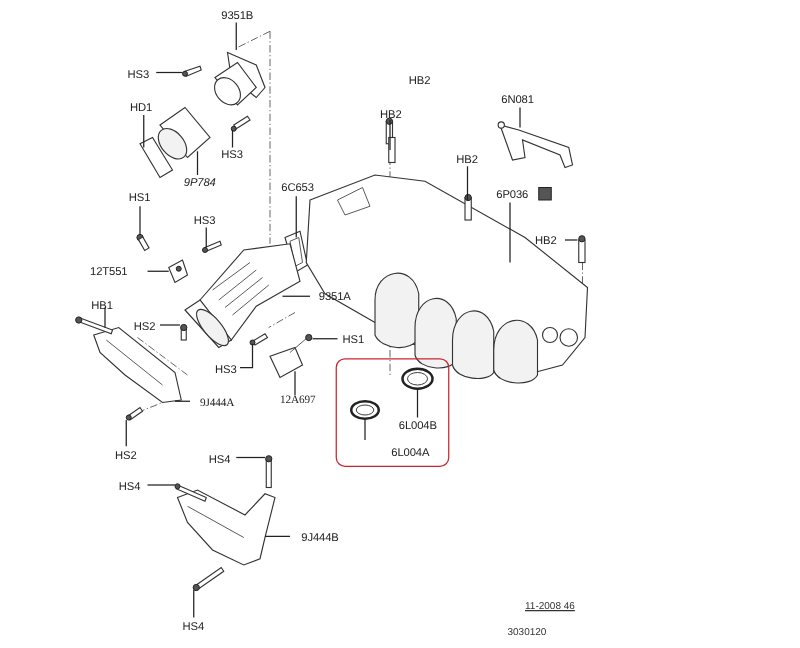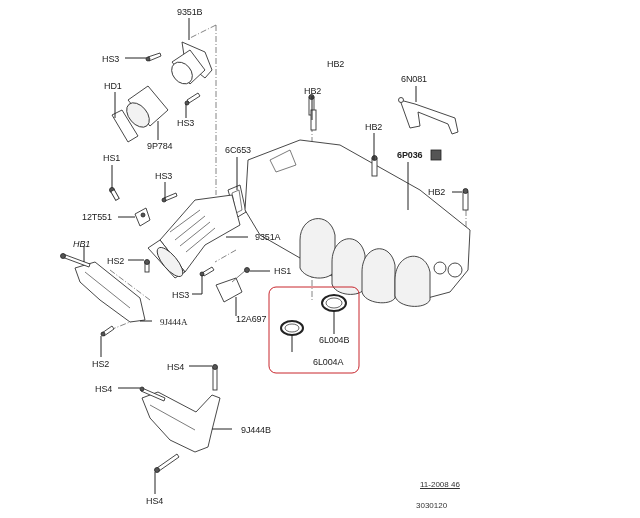--- a/index.html
+++ b/index.html
@@ -195,41 +195,41 @@
     <path class="lead" d="M118 388 L140 388"></path>
     <path class="lead" d="M212 429 L232 429"></path>
     <path class="lead" d="M155 472 L155 494"></path>
   </g>
 </svg>
 
 <span class="lbl" style="left:177px;top:7px;">9351B</span>
 <span class="lbl" style="left:102px;top:54px;">HS3</span>
 <span class="lbl" style="left:104px;top:81px;">HD1</span>
 <span class="lbl" style="left:177px;top:118px;">HS3</span>
-<span class="lbl" style="left:147px;top:141px;">9P784</span>
+<span class="lbl" style="left:147px;top:141px;font-style:italic;">9P784</span>
 <span class="lbl" style="left:304px;top:86px;">HB2</span>
 <span class="lbl" style="left:327px;top:59px;">HB2</span>
 <span class="lbl" style="left:365px;top:122px;">HB2</span>
 <span class="lbl" style="left:428px;top:187px;">HB2</span>
 <span class="lbl" style="left:401px;top:74px;text-align:center;">6N081</span>
-<span class="lbl" style="left:397px;top:150px;font-weight:bold;">6P036</span>
+<span class="lbl" style="left:397px;top:150px;">6P036</span>
 <span class="lbl" style="left:225px;top:145px;">6C653</span>
 <span class="lbl" style="left:103px;top:153px;">HS1</span>
 <span class="lbl" style="left:155px;top:171px;">HS3</span>
-<span class="lbl" style="left:82px;top:212px;text-align:right;">12T551</span>
+<span class="lbl" style="left:72px;top:212px;text-align:right;">12T551</span>
 <span class="lbl" style="left:255px;top:232px;text-align:center;">9351A</span>
-<span class="lbl" style="left:73px;top:239px;font-style:italic;">HB1</span>
+<span class="lbl" style="left:73px;top:239px;">HB1</span>
 <span class="lbl" style="left:107px;top:256px;">HS2</span>
 <span class="lbl" style="left:172px;top:290px;">HS3</span>
 <span class="lbl" style="left:274px;top:266px;">HS1</span>
-<span class="lbl" style="left:236px;top:314px;">12A697</span>
+<span class="lbl" style="left:224px;top:314px;font-family:Liberation Serif, serif;">12A697</span>
 <span class="lbl" style="left:160px;top:317px;font-family:Liberation Serif, serif;">9J444A</span>
 <span class="lbl" style="left:92px;top:359px;">HS2</span>
 <span class="lbl" style="left:277px;top:357px;margin-left:36px;">6L004A</span>
 <span class="lbl" style="left:319px;top:335px;">6L004B</span>
 <span class="lbl" style="left:167px;top:362px;">HS4</span>
 <span class="lbl" style="left:95px;top:384px;">HS4</span>
 <span class="lbl" style="left:241px;top:425px;">9J444B</span>
 <span class="lbl" style="left:146px;top:496px;">HS4</span>
 
-<span class="foot" style="left:416px;top:501px;text-align:center;">3030120</span>
+<span class="foot" style="left:406px;top:501px;text-align:center;">3030120</span>
 <span class="foot" style="left:420px;top:480px;text-decoration:underline;">11-2008 46</span>
 </div>
 
 </body></html>

